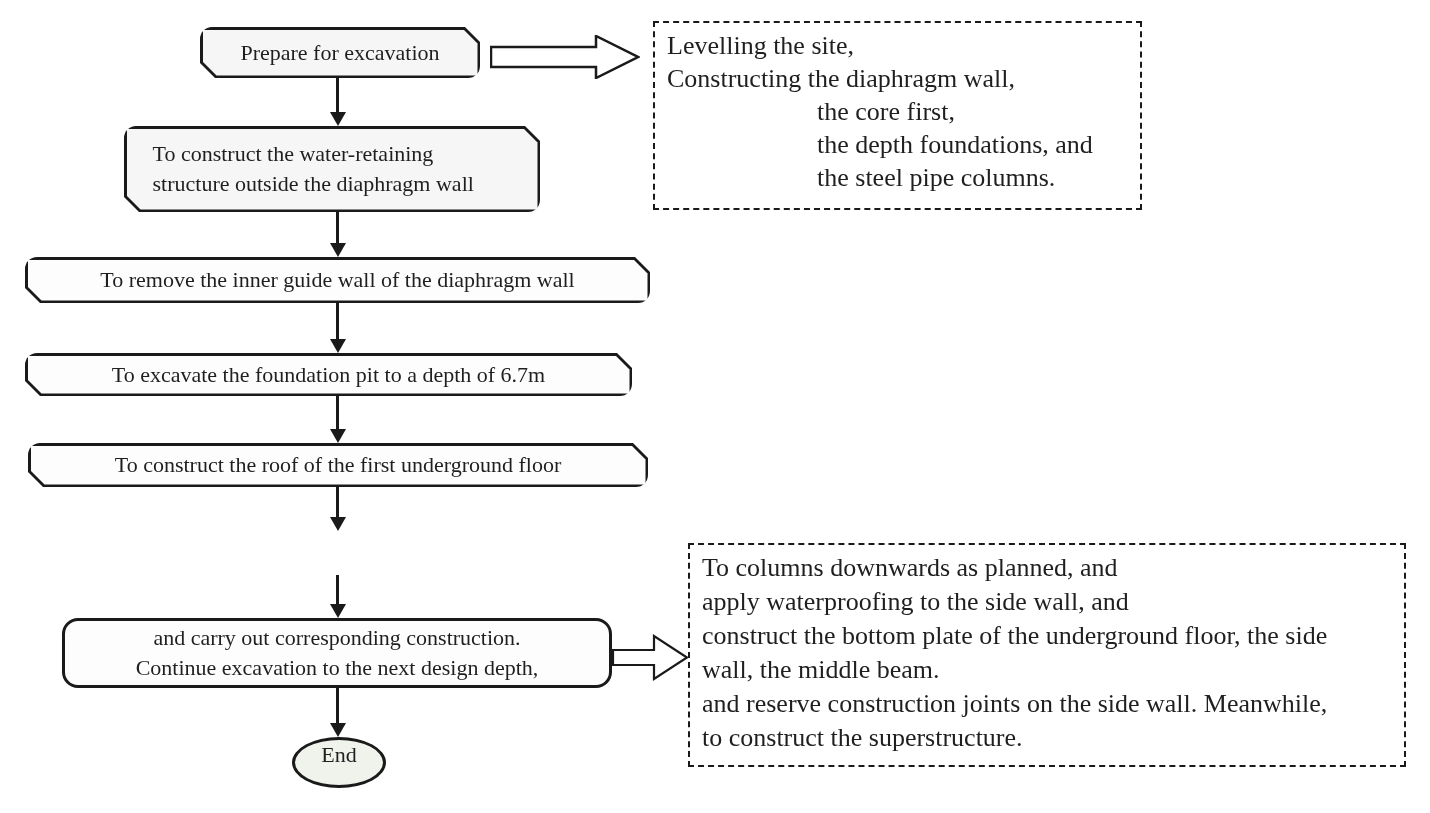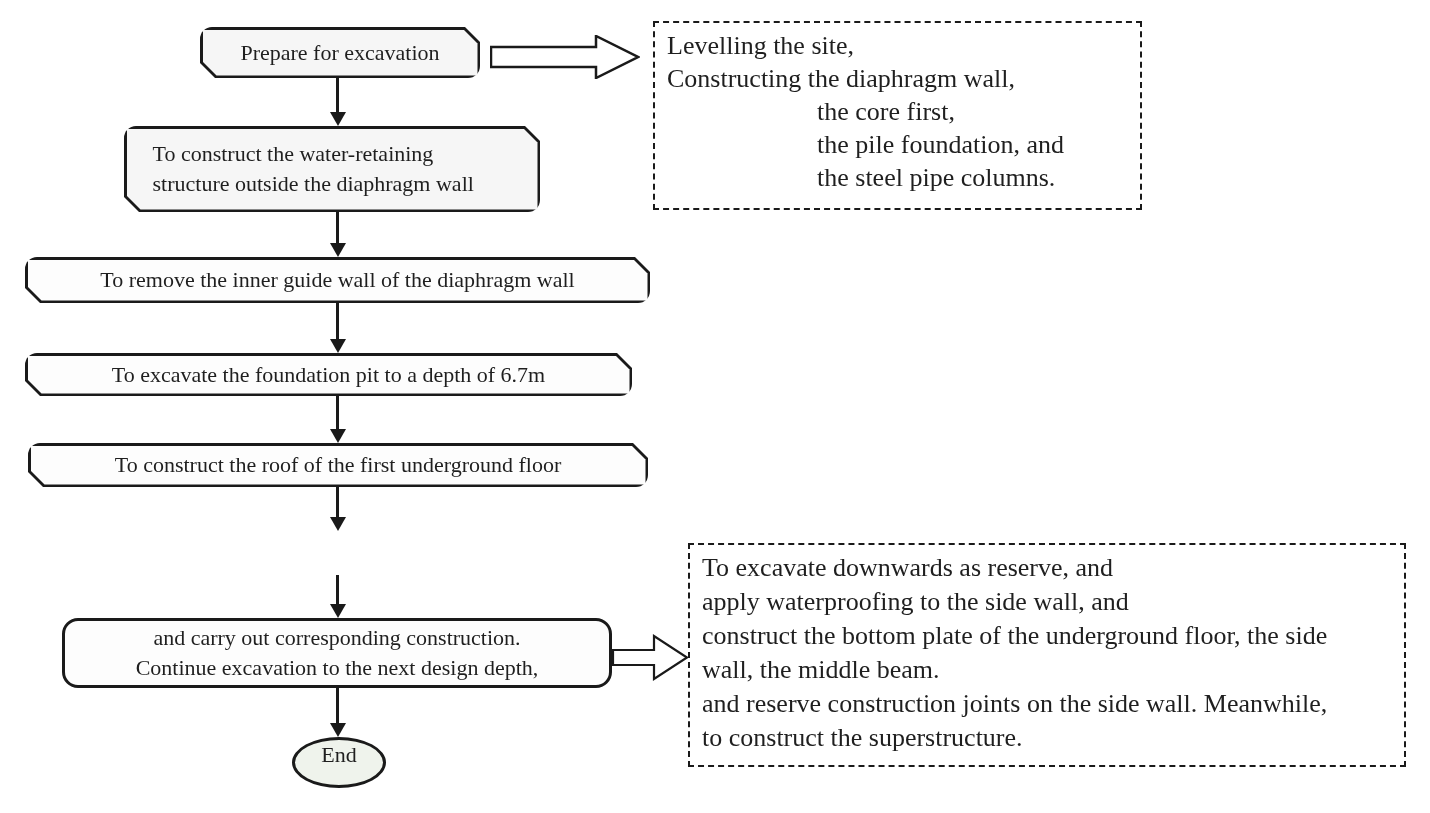--- a/index.html
+++ b/index.html
@@ -123,26 +123,26 @@
   </svg>
 
   <svg class="blockarrow" style="left:612px;top:634px" width="77" height="47" viewBox="0 0 77 47">
     <path d="M1 16 H42 V2 L75 23.5 L42 45 V31 H1 Z" style="fill:#ffffff;stroke:var(--node-border,#1a1a1a);stroke-width:2.2"></path>
   </svg>
 
   <div class="dashed" style="left:653px;top:21px;width:489px;height:189px">
     <div class="aline">Levelling the site,</div>
     <div class="aline">Constructing the diaphragm wall,</div>
     <div class="aline indent">the core first,</div>
-    <div class="aline indent">the pile foundation, and</div>
+    <div class="aline indent">the depth foundations, and</div>
     <div class="aline indent">the steel pipe columns.</div>
   </div>
 
   <div class="dashed dashed-bottom" style="left:688px;top:543px;width:718px;height:224px">
-    <div class="aline">To excavate downwards as reserve, and</div>
+    <div class="aline">To columns downwards as planned, and</div>
     <div class="aline">apply waterproofing to the side wall, and</div>
     <div class="aline">construct the bottom plate of the underground floor, the side</div>
     <div class="aline">wall, the middle beam.</div>
     <div class="aline">and reserve construction joints on the side wall. Meanwhile,</div>
     <div class="aline">to construct the superstructure.</div>
   </div>
 
 </div>
 
 </body></html>

